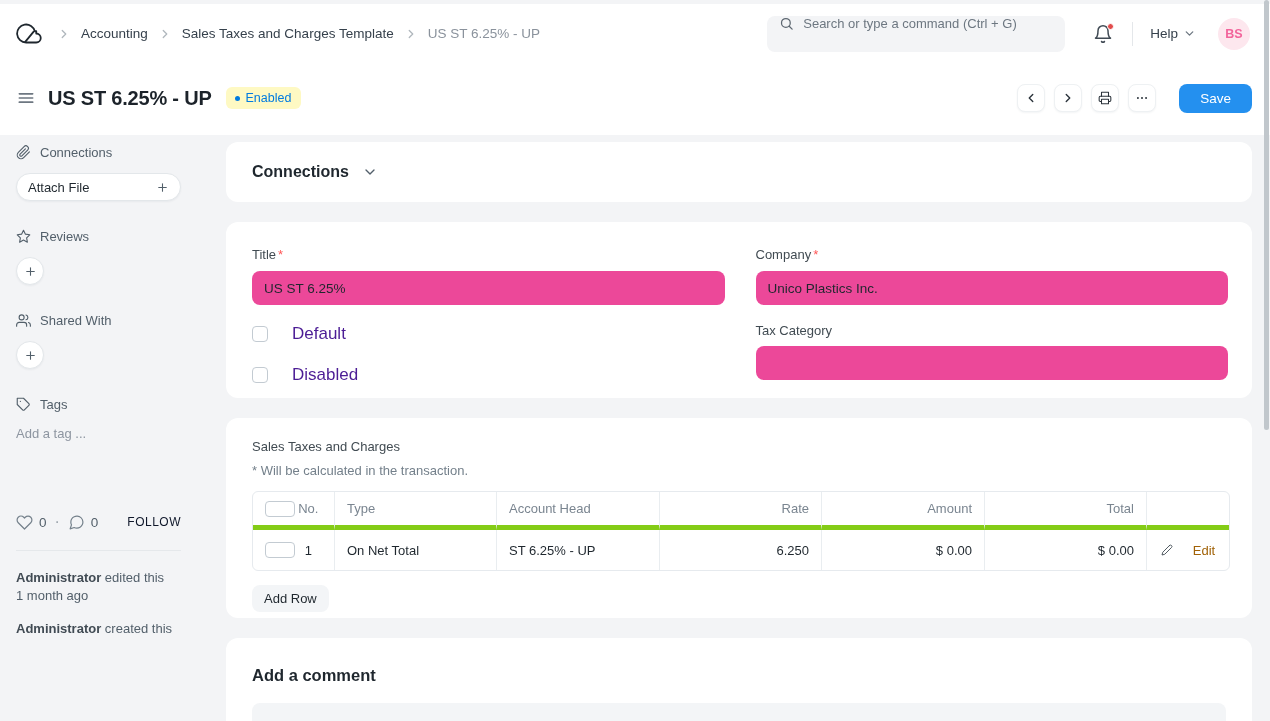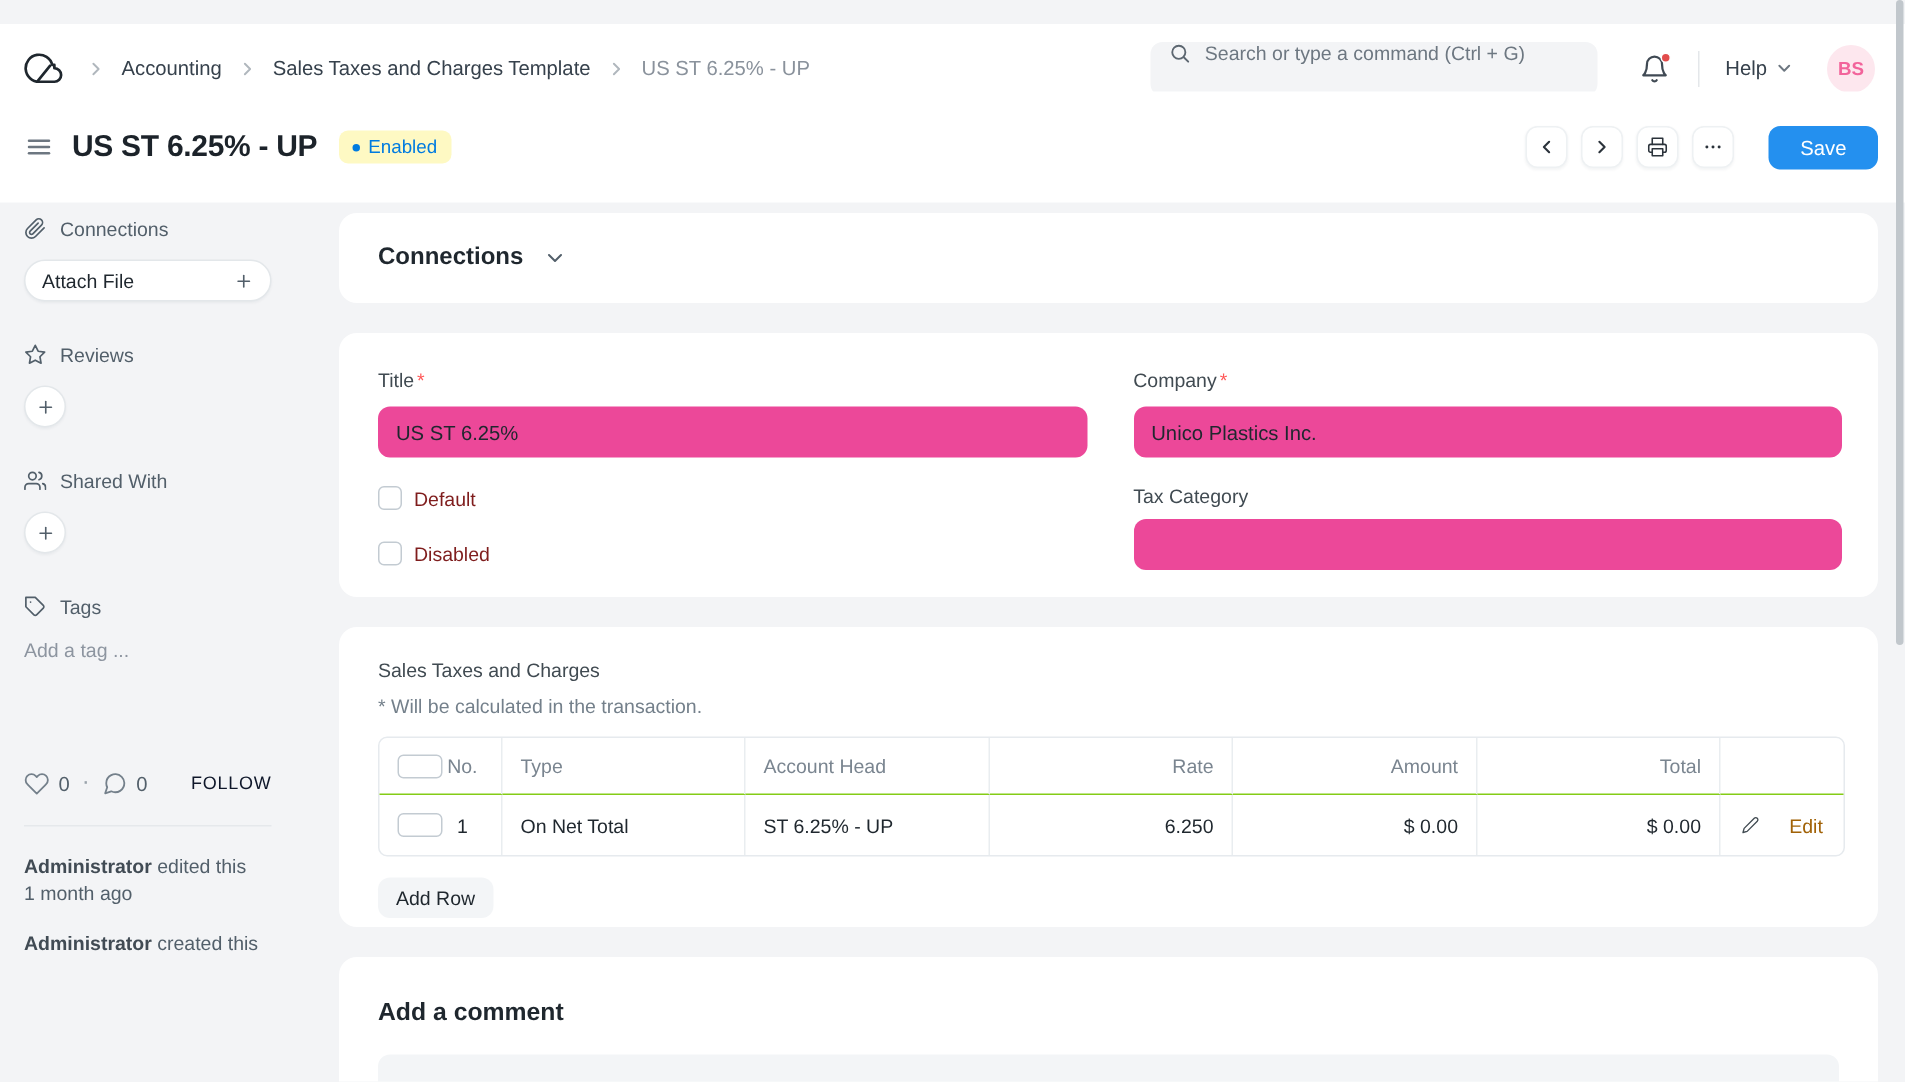--- a/index.html
+++ b/index.html
@@ -1,21 +1,21 @@
 <!DOCTYPE html>
 <html><head>
 <meta charset="utf-8">
 <style>
   * { margin:0; padding:0; box-sizing:border-box; }
   html,body { width:1270px; height:721px; overflow:hidden; }
   body { font-family:"Liberation Sans","DejaVu Sans",sans-serif; background:#f3f4f6; color:#1f272e; }
   .app { position:relative; width:1270px; height:721px; overflow:hidden; }
 
   
-  .navbar { position:absolute; top:16px; left:0; width:1270px; height:60px; background:#fff;
+  .navbar { position:absolute; top:4px; left:0; width:1270px; height:60px; background:#fff;
             border-bottom:1px solid #ebeef1; display:flex; align-items:center; padding:0 20px 0 16px;gap:27px; }
   .crumb-wrap { display:flex; align-items:center; gap:10px; }
   .logo { width:27px; height:27px; color:#1f272e; margin-right:4px; }
   .crumb { font-size:13.5px; color:#36414c; text-decoration:none; white-space:nowrap; }
   .crumb.current { color:#8a929c; }
   .crumb-chev { width:14px; height:14px; color:#b0b7bd; flex:0 0 auto; }
 
   .nav-right { margin-left:auto; display:flex; align-items:center; }
   .searchbox { width:298px; height:36px; background:#f3f4f6; border-radius:8px; display:flex;
                align-items:flex-start; padding:0 12px; margin-right:26px; }
@@ -82,32 +82,32 @@
   .connections-card svg { width:16px; height:16px; color:#525f6a; margin-left:13px; cursor:pointer; }
 
   .form-card { height:176px; padding:23px 24px 0 26px; display:grid;
                grid-template-columns:1fr 1fr; column-gap:31px; }
   .field-label { font-size:13px; color:#414b52; }
   .req { color:#ff5858; margin-left:2px; }
   .tinput { margin-top:8px; width:100%; height:34px; background:#ec4899; border:none; border-radius:8px;
             padding:0 12px; font-family:inherit; font-size:13.5px; color:#1f272e; outline:none; display:block; }
   .cbrow { display:flex; align-items:center; margin-top:19px; cursor:pointer; }
   .cb { width:16px; height:16px; border:1px solid #c3cbd2; border-radius:4px; background:#fff; flex:0 0 auto; }
-  .cbrow span.cb-label { font-size:13px; color:#7f1d1d; margin-left:8px; }
+  .cbrow span.cb-label { font-size:17px; color:#4c1d95; margin-left:24px; }
   .second-cb { margin-top:21px; }
   .tax-cat-label { margin-top:18px; display:block; }
 
   .taxes-card { height:200px; padding:21px 24px 0 26px; }
   .sec-label { font-size:13px; color:#414b52; }
   .sec-hint { font-size:13px; color:#74808b; margin-top:9px; }
   table.grid { width:976px; border-collapse:separate; border-spacing:0; table-layout:fixed; margin-top:13px;
                border:1px solid #e6eaee; border-radius:6px; font-size:13px; }
   table.grid th, table.grid td { border-right:1px solid #e9edf0; padding:0 12px; height:38px;
                font-weight:400; vertical-align:middle; }
-  table.grid th { color:#7a8590; border-bottom:1px solid #84cc16; text-align:left; }
+  table.grid th { color:#7a8590; border-bottom:5px solid #84cc16; text-align:left; }
   table.grid td { height:40px; color:#1f272e; }
   table.grid th:last-child, table.grid td:last-child { border-right:none; }
   .col-no { width:82px; } .col-type { width:162px; } .col-acct { width:163px; }
   .col-rate { width:162px; } .col-amt { width:163px; } .col-total { width:162px; } .col-edit { width:82px; }
   .no-cell { display:flex; align-items:center; }
   .no-cell .cb { margin-right:0; }
   .no-cell span { flex:1; text-align:center; }
   .t-right { text-align:right !important; }
   .bold-cell { font-weight:700; }
   .edit-btn { display:flex; align-items:center; justify-content:center; gap:20px; color:#a16207; cursor:pointer; }

